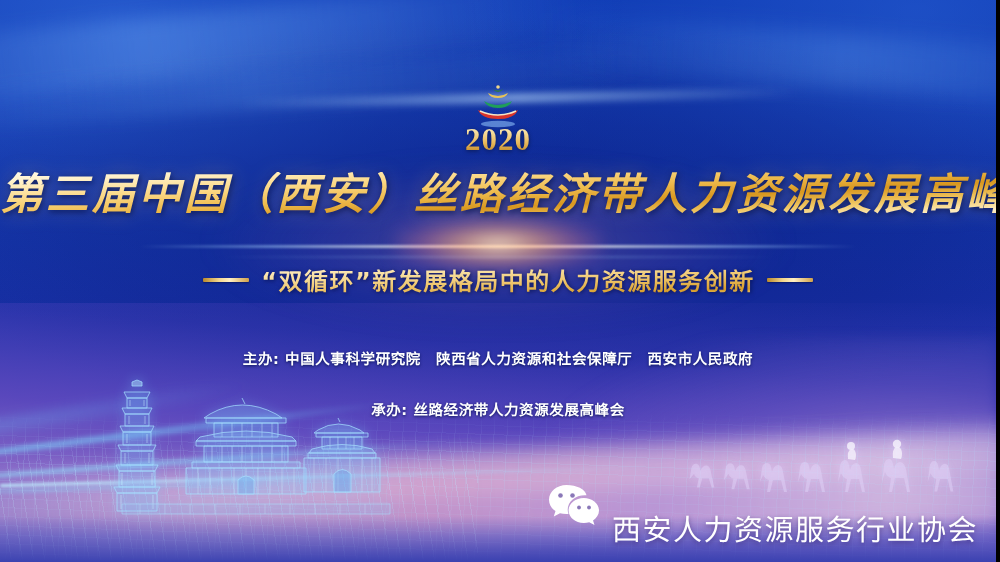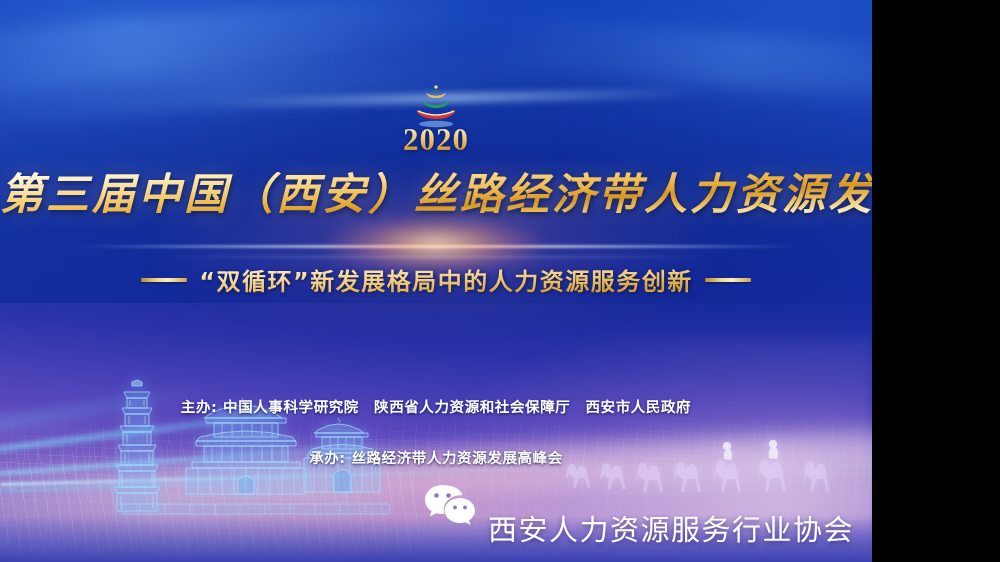--- a/index.html
+++ b/index.html
@@ -3,21 +3,21 @@
 <meta charset="utf-8">
 <title>Summit Poster</title>
 <style>
   html,body{margin:0;padding:0;background:#000;}
   body{
     font-family:"Liberation Sans","DejaVu Sans",sans-serif;
     -webkit-font-smoothing:antialiased;
   }
   #poster{
     position:relative;
-    width:872px;height:562px;
+    width:996px;height:562px;
     overflow:hidden;
     background:#0f172a;
     user-select:none;
   }
 
   
   .layer{position:absolute;inset:0;pointer-events:none;}
 
   .bg-base{
     background:
@@ -287,21 +287,21 @@
     font-size:24px;
     letter-spacing:1.5px;
     white-space:nowrap;
     background:linear-gradient(178deg,#fff6dd 0%,#f8de9e 34%,#ecc164 60%,#d79d2a 84%,#f7e0a6 100%);
     -webkit-background-clip:text;background-clip:text;
     color:transparent;-webkit-text-fill-color:transparent;
     filter:drop-shadow(1px 1px 2px rgba(0,10,60,.72));
   }
 
   .org-block{
-    position:absolute;left:0;right:0;top:347px;text-align:center;margin-top:48px;
+    position:absolute;left:0;right:0;top:347px;text-align:center;
   }
   .org-line{
     color:#ffffff;
     font-family:"DejaVu Sans","Liberation Sans",sans-serif;
     font-weight:700;
     font-size:14.5px;
     letter-spacing:.6px;
     white-space:nowrap;
     text-shadow:0 1px 3px rgba(0,14,70,.85);
   }

